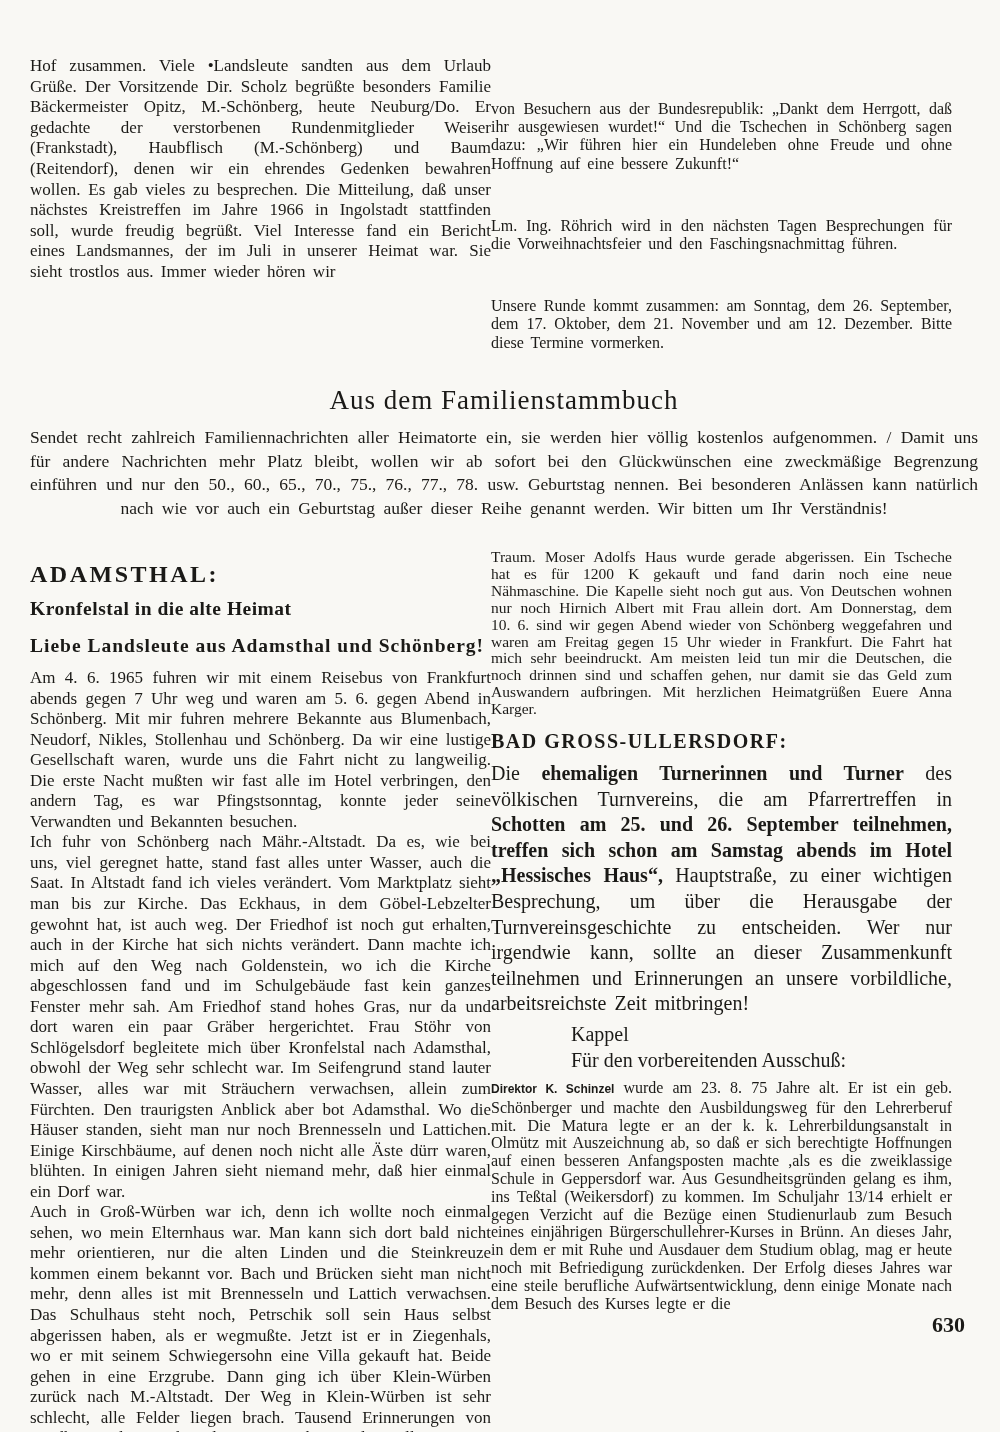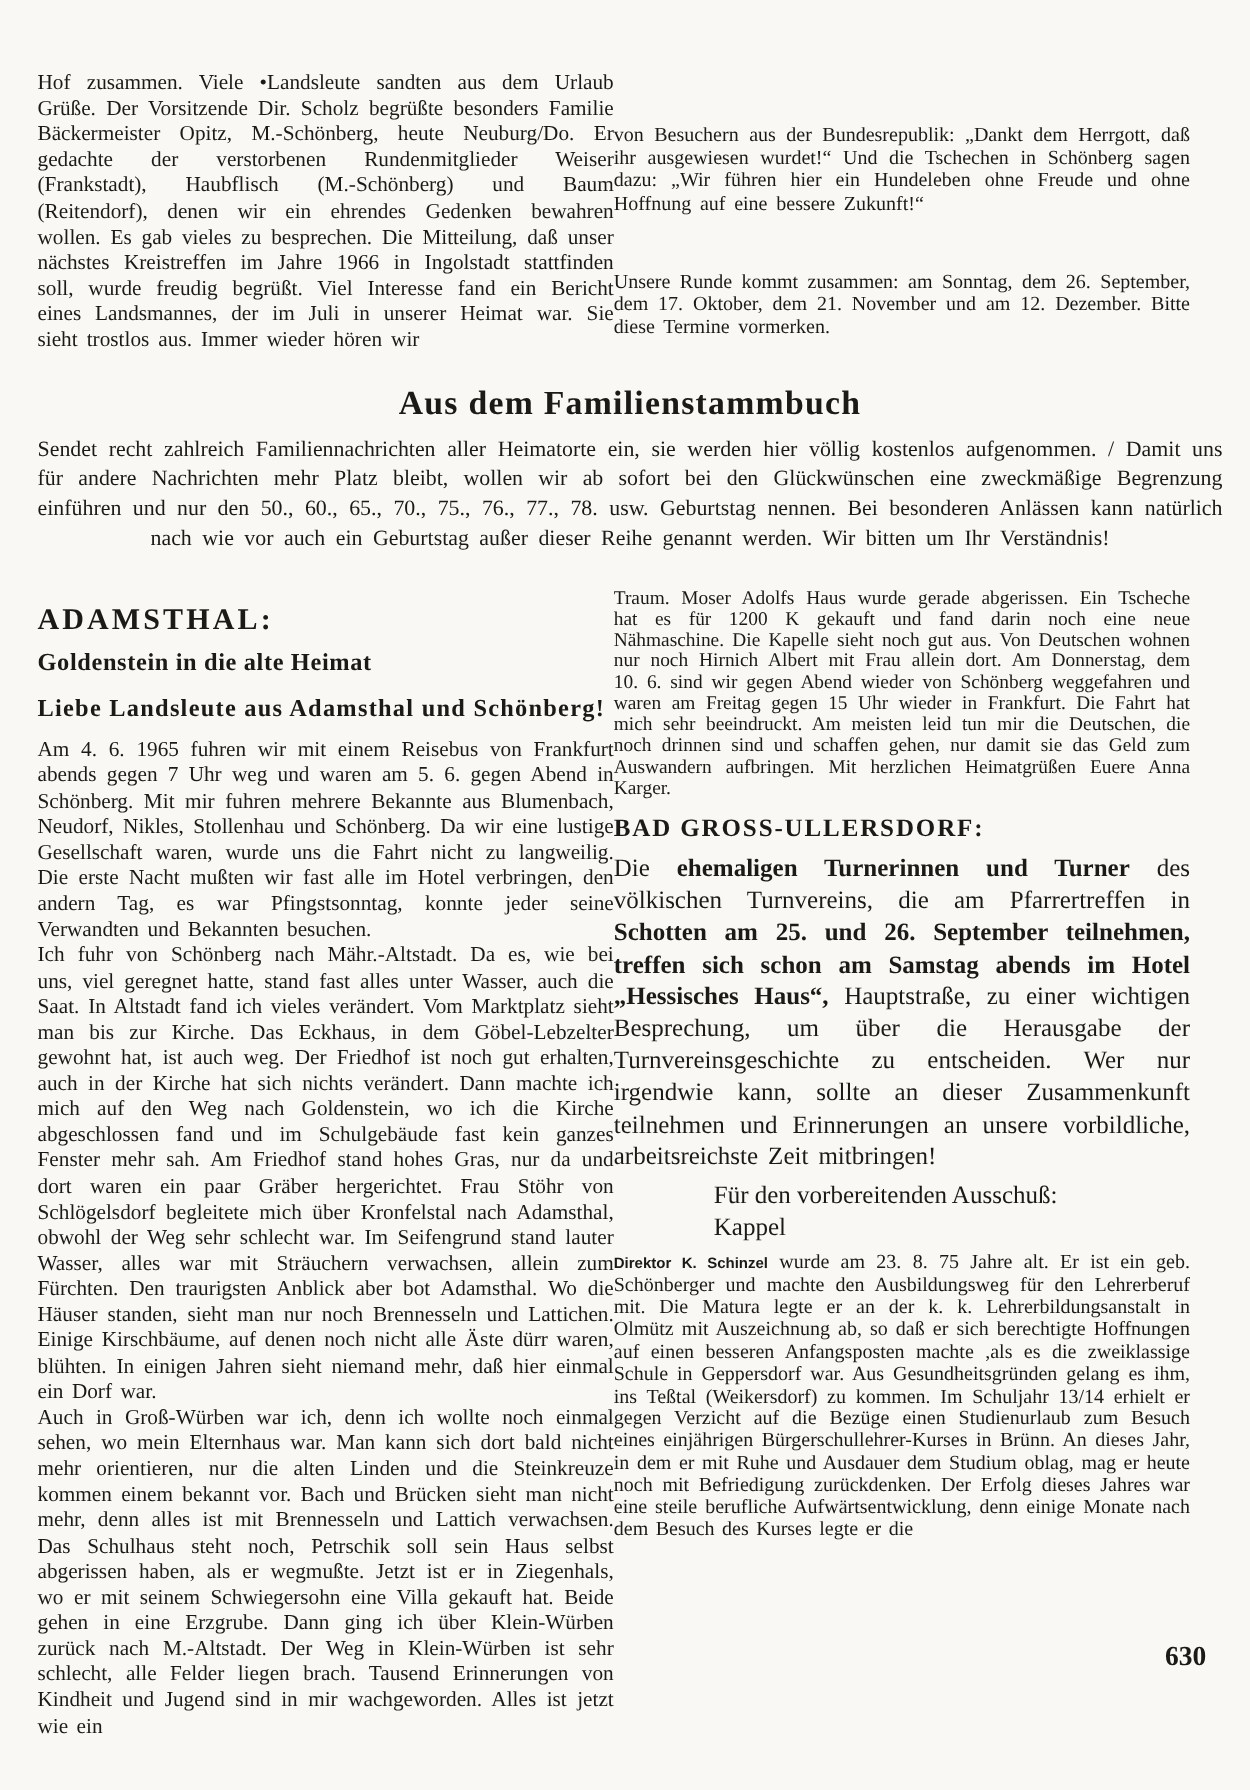--- a/index.html
+++ b/index.html
@@ -26,21 +26,21 @@
     font-size: 17px; line-height: 20.6px; word-spacing: 3px;
   }
   .top-right p {
     font-size: 16px; line-height: 18.2px; word-spacing: 3px;
     margin-bottom: 9px;
     margin-top: 44px;
   }
 
   .headline {
     text-align: center;
-    font-weight: bold;
+    font-weight: normal;
     font-size: 27px;
     letter-spacing: 1px;
     margin: 24px 0 10px 0;
   }
   .intro {
     font-weight: normal;
     font-size: 17.5px;
     line-height: 23.8px;
     word-spacing: 4px;
     text-align: justify;
@@ -95,46 +95,47 @@
 <body>
 
 <div class="page">
 
   <div class="cols">
     <div class="col top-left">
       <p>Hof zusammen. Viele •Landsleute sandten aus dem Urlaub Grüße. Der Vorsitzende Dir. Scholz begrüßte besonders Familie Bäckermeister Opitz, M.-Schönberg, heute Neuburg/Do. Er gedachte der verstorbenen Rundenmitglieder Weiser (Frankstadt), Haubflisch (M.-Schönberg) und Baum (Reitendorf), denen wir ein ehrendes Gedenken bewahren wollen. Es gab vieles zu besprechen. Die Mitteilung, daß unser nächstes Kreistreffen im Jahre 1966 in Ingolstadt stattfinden soll, wurde freudig begrüßt. Viel Interesse fand ein Bericht eines Landsmannes, der im Juli in unserer Heimat war. Sie sieht trostlos aus. Immer wieder hören wir</p>
     </div>
     <div class="col top-right">
       <p>von Besuchern aus der Bundesrepublik: „Dankt dem Herrgott, daß ihr ausgewiesen wurdet!“ Und die Tschechen in Schönberg sagen dazu: „Wir führen hier ein Hundeleben ohne Freude und ohne Hoffnung auf eine bessere Zukunft!“</p>
+      <p>Lm. Ing. Röhrich wird in den nächsten Tagen Besprechungen für die Vorweihnachtsfeier und den Faschingsnachmittag führen.</p>
       <p>Unsere Runde kommt zusammen: am Sonntag, dem 26. September, dem 17. Oktober, dem 21. November und am 12. Dezember. Bitte diese Termine vormerken.</p>
     </div>
   </div>
 
   <div class="headline">Aus dem Familienstammbuch</div>
 
   <p class="intro">Sendet recht zahlreich Familiennachrichten aller Heimatorte ein, sie werden hier völlig kostenlos aufgenommen. / Damit uns für andere Nachrichten mehr Platz bleibt, wollen wir ab sofort bei den Glückwünschen eine zweckmäßige Begrenzung einführen und nur den 50., 60., 65., 70., 75., 76., 77., 78. usw. Geburtstag nennen. Bei besonderen Anlässen kann natürlich nach wie vor auch ein Geburtstag außer dieser Reihe genannt werden. Wir bitten um Ihr Verständnis!</p>
 
   <div class="cols">
 
     <div class="col body-l">
       <div class="sec-title">ADAMSTHAL:</div>
-      <div class="sec-sub">Goldenstein in die alte Heimat</div>
+      <div class="sec-sub">Kronfelstal in die alte Heimat</div>
       <div class="sec-salutation">Liebe Landsleute aus Adamsthal und Schönberg!</div>
       <p>Am 4. 6. 1965 fuhren wir mit einem Reisebus von Frankfurt abends gegen 7 Uhr weg und waren am 5. 6. gegen Abend in Schönberg. Mit mir fuhren mehrere Bekannte aus Blumenbach, Neudorf, Nikles, Stollenhau und Schönberg. Da wir eine lustige Gesellschaft waren, wurde uns die Fahrt nicht zu langweilig. Die erste Nacht mußten wir fast alle im Hotel verbringen, den andern Tag, es war Pfingstsonntag, konnte jeder seine Verwandten und Bekannten besuchen.</p>
       <p>Ich fuhr von Schönberg nach Mähr.-Altstadt. Da es, wie bei uns, viel geregnet hatte, stand fast alles unter Wasser, auch die Saat. In Altstadt fand ich vieles verändert. Vom Marktplatz sieht man bis zur Kirche. Das Eckhaus, in dem Göbel-Lebzelter gewohnt hat, ist auch weg. Der Friedhof ist noch gut erhalten, auch in der Kirche hat sich nichts verändert. Dann machte ich mich auf den Weg nach Goldenstein, wo ich die Kirche abgeschlossen fand und im Schulgebäude fast kein ganzes Fenster mehr sah. Am Friedhof stand hohes Gras, nur da und dort waren ein paar Gräber hergerichtet. Frau Stöhr von Schlögelsdorf begleitete mich über Kronfelstal nach Adamsthal, obwohl der Weg sehr schlecht war. Im Seifengrund stand lauter Wasser, alles war mit Sträuchern verwachsen, allein zum Fürchten. Den traurigsten Anblick aber bot Adamsthal. Wo die Häuser standen, sieht man nur noch Brennesseln und Lattichen. Einige Kirschbäume, auf denen noch nicht alle Äste dürr waren, blühten. In einigen Jahren sieht niemand mehr, daß hier einmal ein Dorf war.</p>
       <p>Auch in Groß-Würben war ich, denn ich wollte noch einmal sehen, wo mein Elternhaus war. Man kann sich dort bald nicht mehr orientieren, nur die alten Linden und die Steinkreuze kommen einem bekannt vor. Bach und Brücken sieht man nicht mehr, denn alles ist mit Brennesseln und Lattich verwachsen. Das Schulhaus steht noch, Petrschik soll sein Haus selbst abgerissen haben, als er wegmußte. Jetzt ist er in Ziegenhals, wo er mit seinem Schwiegersohn eine Villa gekauft hat. Beide gehen in eine Erzgrube. Dann ging ich über Klein-Würben zurück nach M.-Altstadt. Der Weg in Klein-Würben ist sehr schlecht, alle Felder liegen brach. Tausend Erinnerungen von Kindheit und Jugend sind in mir wachgeworden. Alles ist jetzt wie ein</p>
     </div>
 
     <div class="col body-r">
       <p class="cont">Traum. Moser Adolfs Haus wurde gerade abgerissen. Ein Tscheche hat es für 1200 K gekauft und fand darin noch eine neue Nähmaschine. Die Kapelle sieht noch gut aus. Von Deutschen wohnen nur noch Hirnich Albert mit Frau allein dort. Am Donnerstag, dem 10. 6. sind wir gegen Abend wieder von Schönberg weggefahren und waren am Freitag gegen 15 Uhr wieder in Frankfurt. Die Fahrt hat mich sehr beeindruckt. Am meisten leid tun mir die Deutschen, die noch drinnen sind und schaffen gehen, nur damit sie das Geld zum Auswandern aufbringen. Mit herzlichen Heimatgrüßen Euere Anna Karger.</p>
       <div class="sec-title-r">BAD GROSS-ULLERSDORF:</div>
       <p class="big-par"><span>Die </span><span class="b">ehemaligen Turnerinnen und Turner</span><span> des völkischen Turnvereins, die am Pfarrertreffen in </span><span class="b">Schotten am 25. und 26. September teilnehmen, treffen sich schon am Samstag abends im Hotel „Hessisches Haus“,</span><span> Hauptstraße, zu einer wichtigen Besprechung, um über die Herausgabe der Turnvereinsgeschichte zu entscheiden. Wer nur irgendwie kann, sollte an dieser Zusammenkunft teilnehmen und Erinnerungen an unsere vorbildliche, arbeitsreichste Zeit mitbringen!</span></p>
       <div class="signature">
+        <div>Kappel</div>
         <div>Für den vorbereitenden Ausschuß:</div>
-        <div>Kappel</div>
       </div>
       <p class="fine"><span class="b sans">Direktor K. Schinzel</span><span> wurde am 23. 8.  75 Jahre alt. Er ist ein geb. Schönberger und machte den Ausbildungsweg für den Lehrerberuf mit. Die Matura legte er an der k. k. Lehrerbildungsanstalt in Olmütz mit Auszeichnung ab, so daß er sich berechtigte Hoffnungen auf einen besseren Anfangsposten machte ,als es die zweiklassige Schule in Geppersdorf war. Aus Gesundheitsgründen gelang es ihm, ins Teßtal (Weikersdorf) zu kommen. Im Schuljahr 13/14 erhielt er gegen Verzicht auf die Bezüge einen Studienurlaub zum Besuch eines einjährigen Bürgerschullehrer-Kurses in Brünn. An dieses Jahr, in dem er mit Ruhe und Ausdauer dem Studium oblag, mag er heute noch mit Befriedigung zurückdenken. Der Erfolg dieses Jahres war eine steile berufliche Aufwärtsentwicklung, denn einige Monate nach dem Besuch des Kurses legte er die</span></p>
     </div>
 
   </div>
 
   <div class="page-number">630</div>
 
 </div>
 

